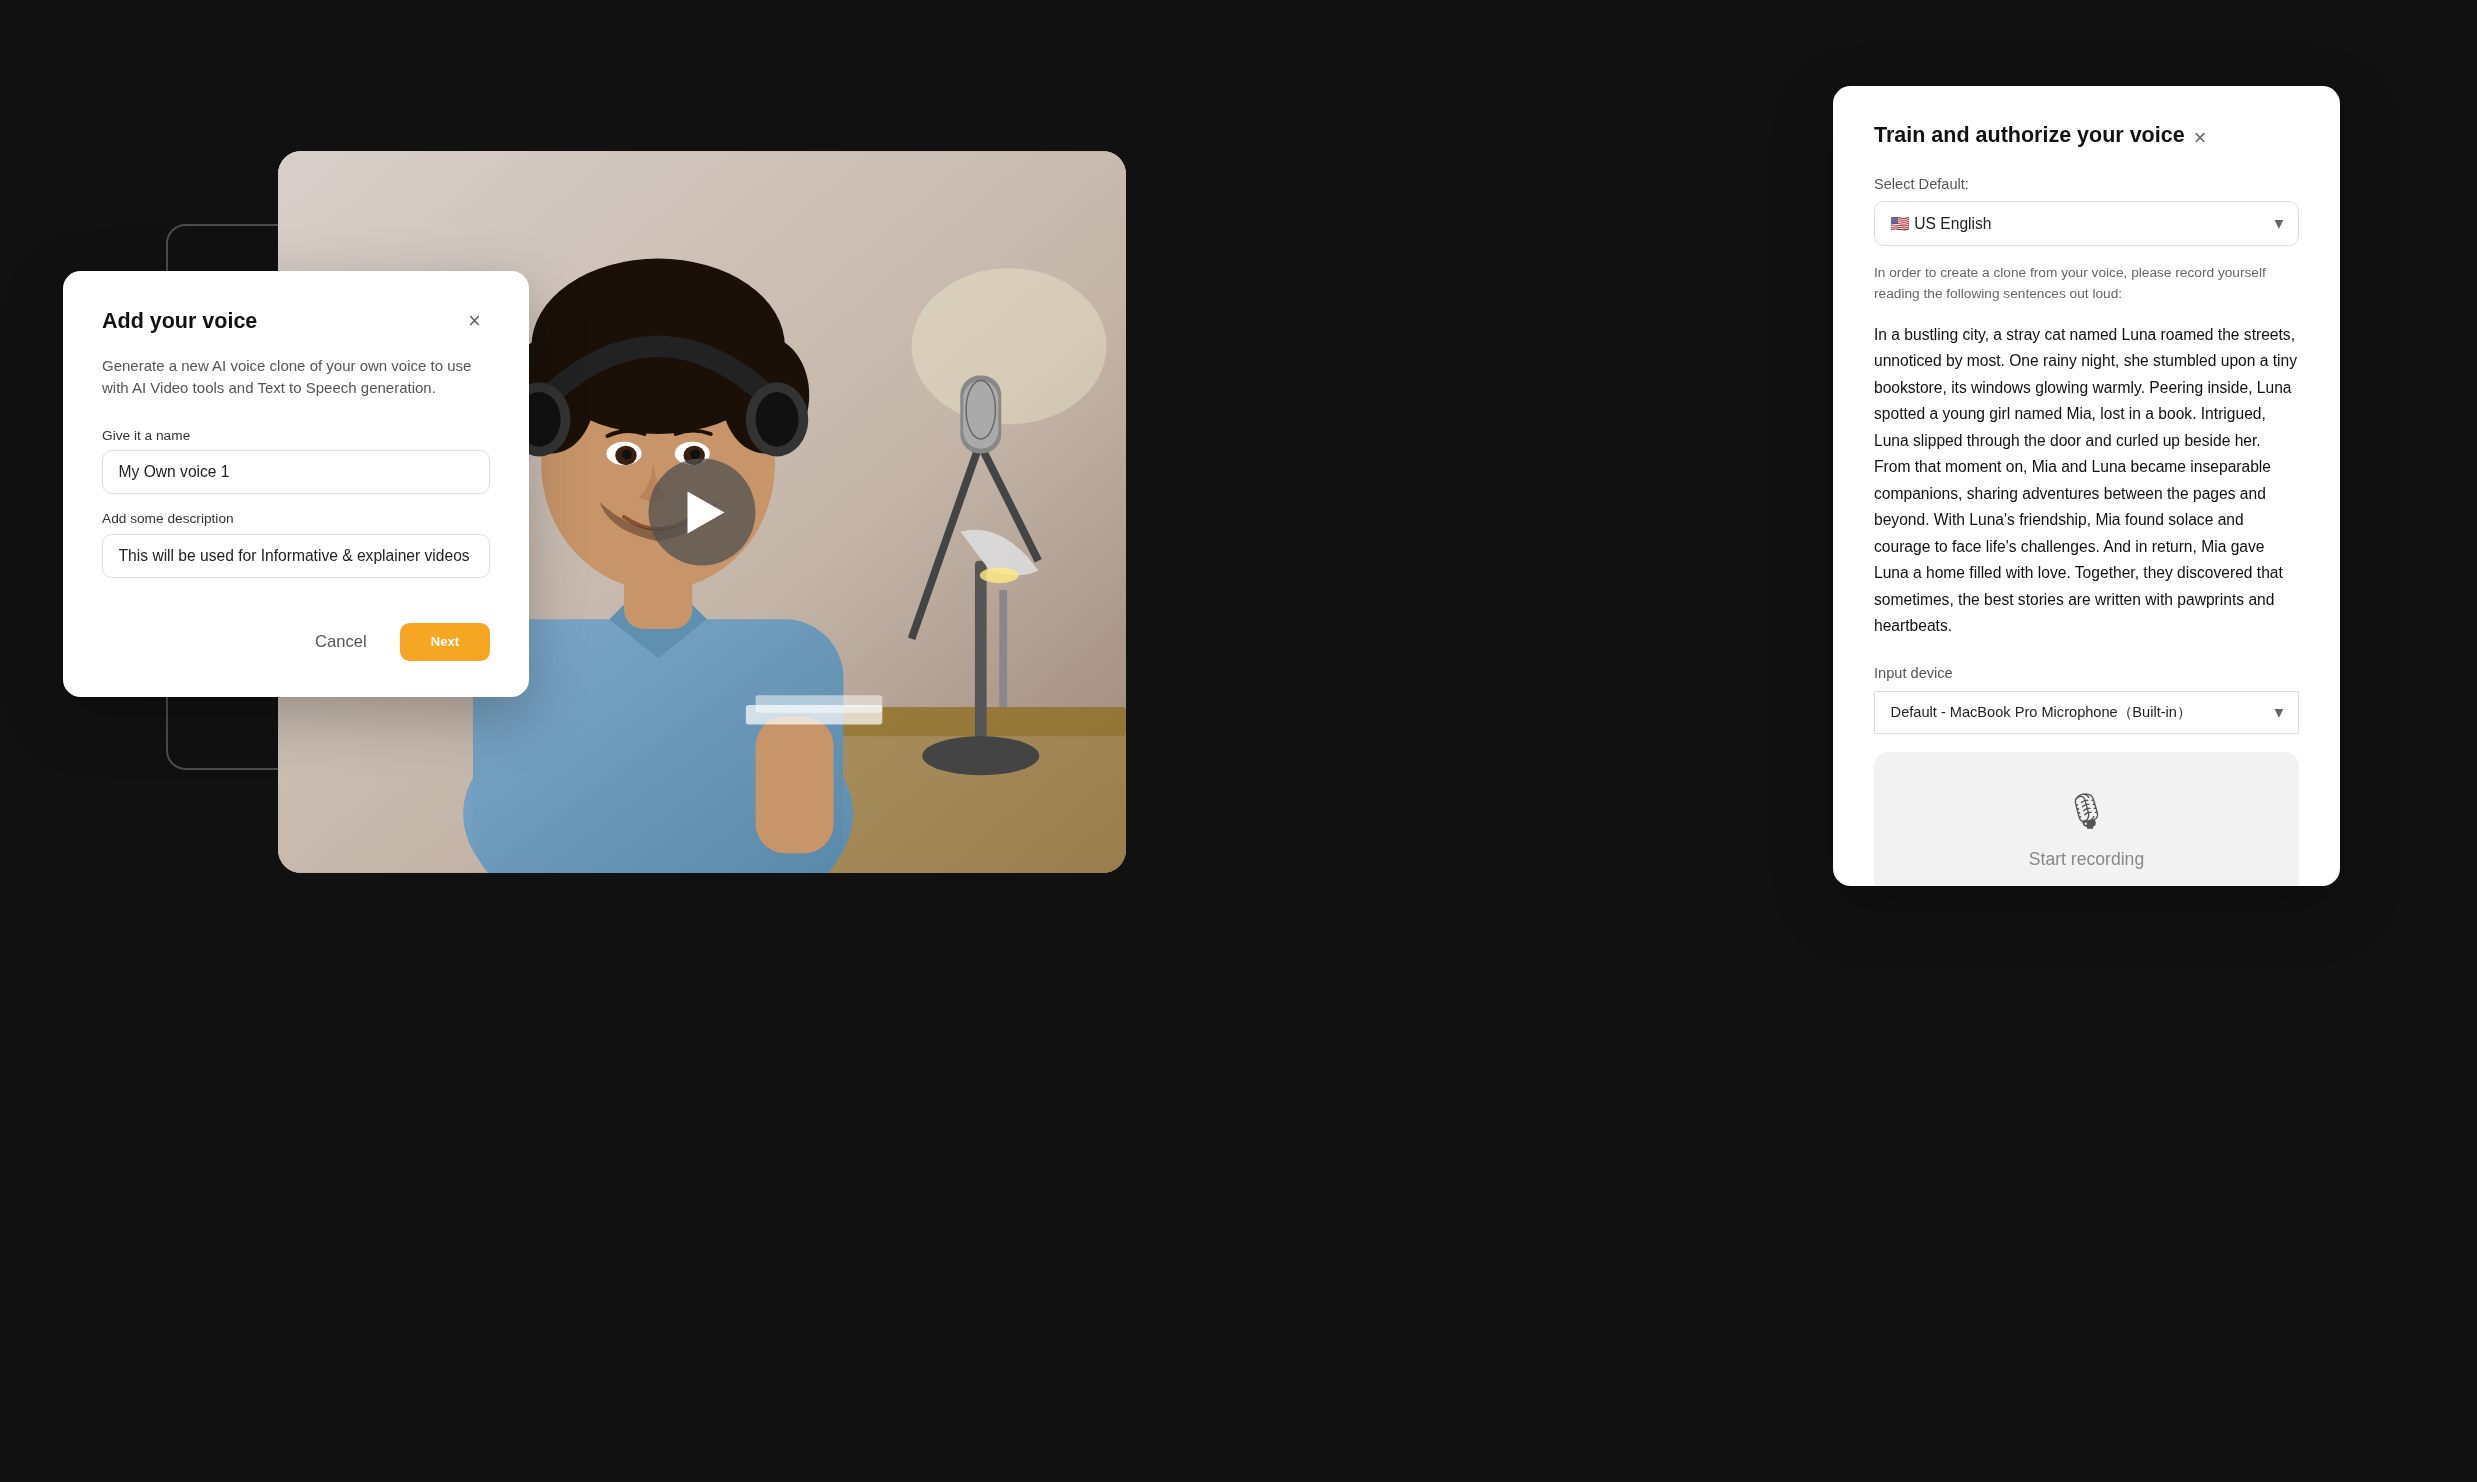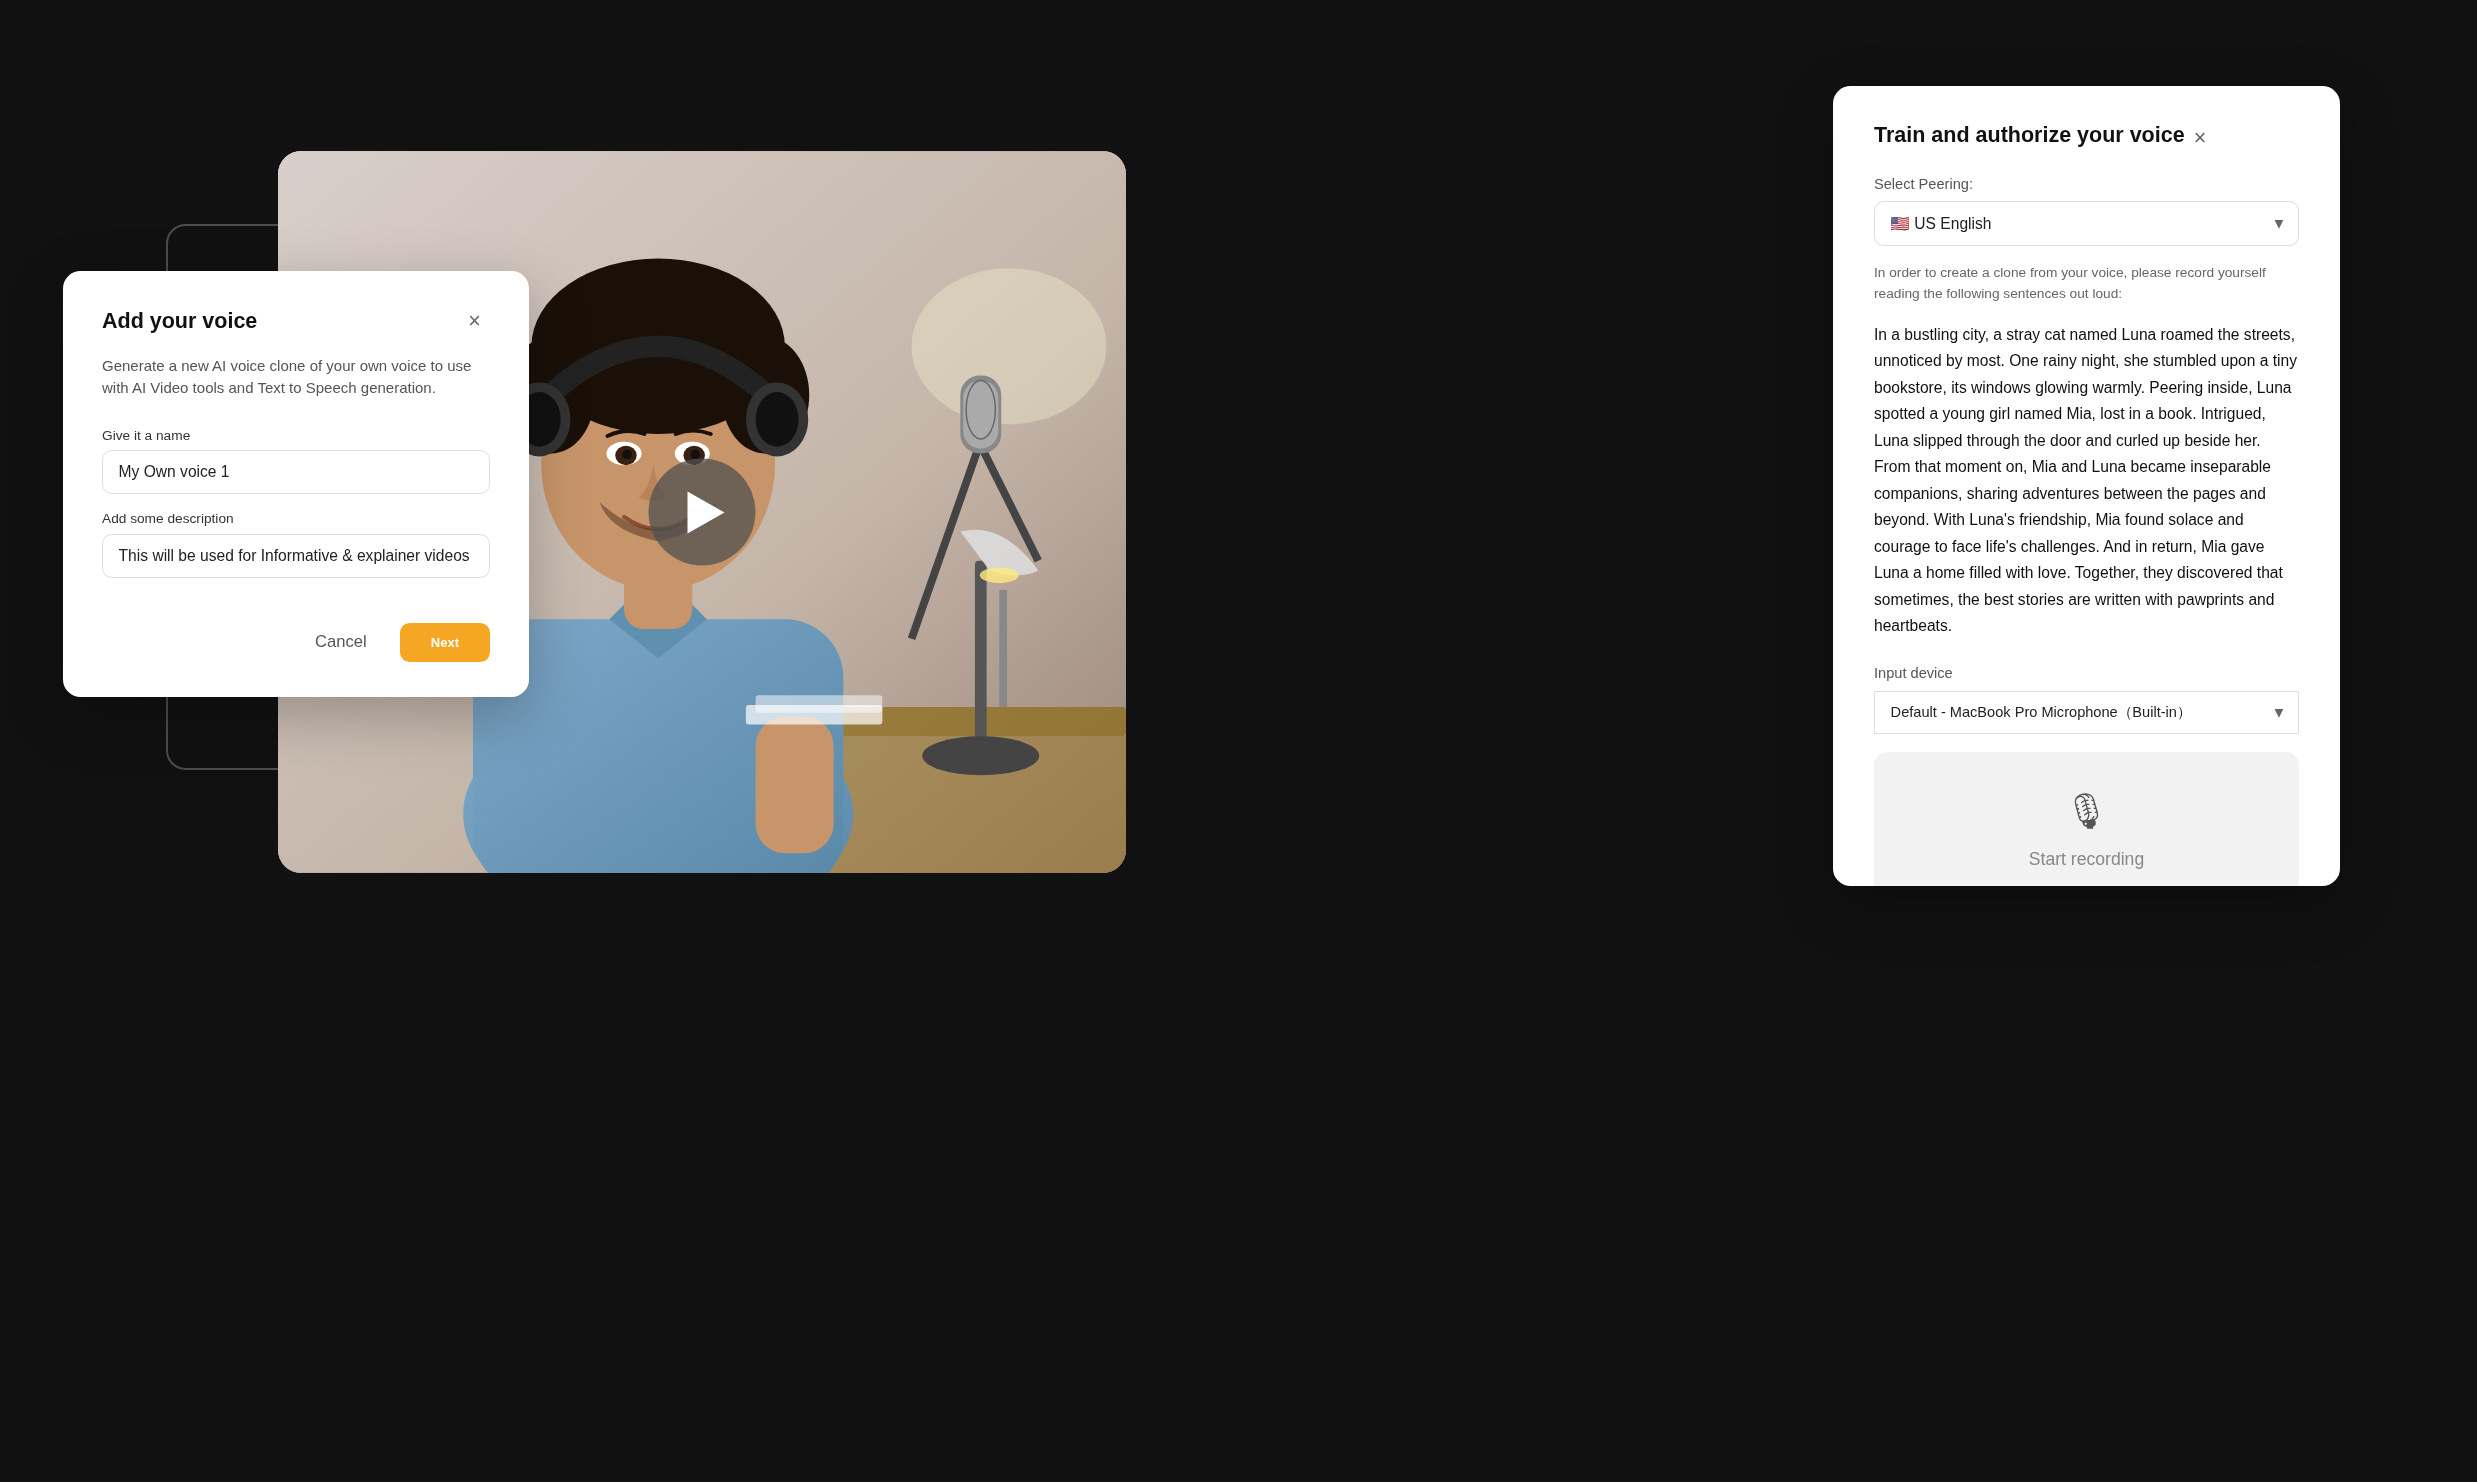--- a/index.html
+++ b/index.html
@@ -135,21 +135,21 @@
       outline: none;
       margin-bottom: 17.6px;
       background: #fff;
     }
 
     .modal-actions {
       display: flex;
       justify-content: flex-end;
       gap: 15.6px;
       margin-top: 27px;
-      align-items: flex-end;
+      align-items: center;
     }
 
     .cancel-btn {
       background: none;
       border: none;
       font-size: 16.6px;
       color: #555;
       cursor: pointer;
       padding: 9.8px 17.6px;
       border-radius: 7.8px;
@@ -412,21 +412,21 @@
     <button class="next-btn">Next</button>
   </div>
 </div>
 
 <div class="train-modal">
   <div class="train-header">
     <span class="train-title">Train and authorize your voice</span>
     <span class="close-btn">×</span>
   </div>
 
-  <div class="section-label">Select Peering:</div>
+  <div class="section-label">Select Default:</div>
 
   <div class="language-select-wrapper">
     <select>
       <option>🇺🇸 US English</option>
       <option>🇬🇧 UK English</option>
       <option>🇪🇸 Spanish</option>
     </select>
     <span class="select-arrow">▾</span>
   </div>
 

